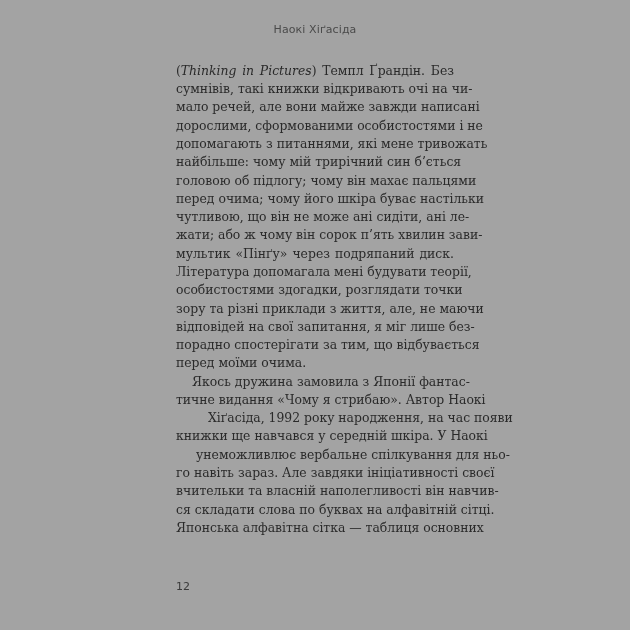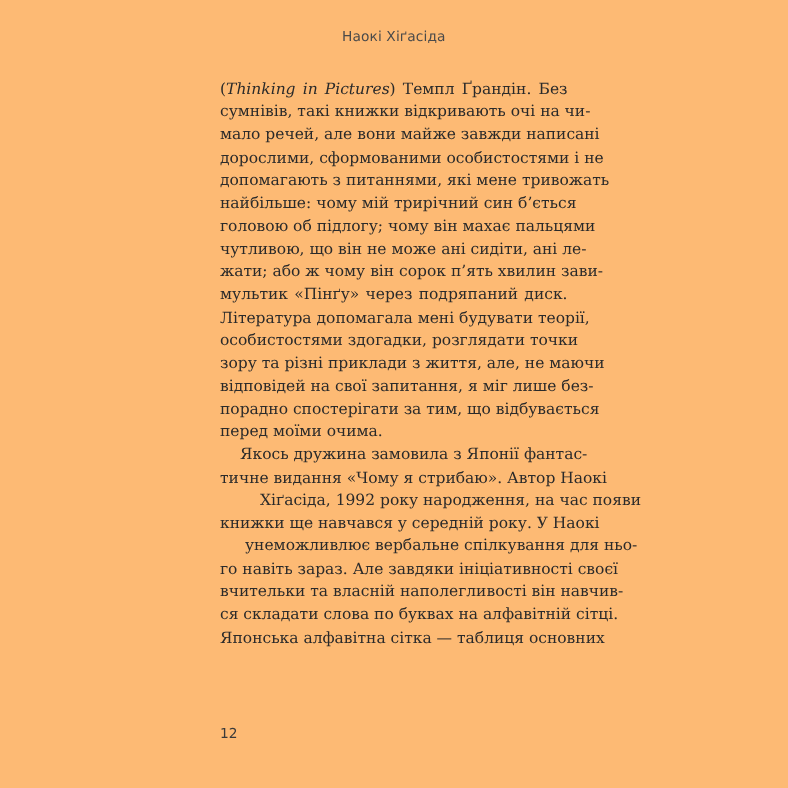--- a/index.html
+++ b/index.html
@@ -1,17 +1,17 @@
 <!DOCTYPE html>
 <html><head>
 <meta charset="utf-8">
 <style>
   html, body { margin: 0; padding: 0; background: #ffffff; }
   body { width: 630px; height: 630px; position: relative; overflow: hidden; }
-  .page { position: absolute; left: 0; top: 0; width: 630px; height: 630px; background: #fdba74; }
+  .page { position: absolute; left: 0; top: 0; width: 630px; height: 630px; background: #a3a3a3; }
   .running-head {
     position: absolute; top: 23px; left: 0; width: 630px; text-align: center;
     font-family: "DejaVu Sans", sans-serif; font-size: 11px; color: #4a4a4a; letter-spacing: 0.1px;
   }
   .body-text {
     position: absolute; left: 176px; top: 58px; width: 278px;
     font-family: "DejaVu Serif", serif; font-size: 12.4px; color: #2a2a2a;
   }
   .line {
     height: 26px; line-height: 26px; white-space: nowrap;
@@ -32,33 +32,34 @@
   <div class="running-head">Наокі Хіґасіда</div>
 
   <div class="body-text" style="top: 61.8519px;">
     <div class="line" style="height: 18.2963px; line-height: 18.2963px;"><span>(</span><i>Thinking in Pictures</i><span>) Темпл Ґрандін. Без</span></div>
     <div class="line" style="height: 18.2963px; line-height: 18.2963px;">сумнівів, такі книжки відкривають очі на чи-</div>
     <div class="line" style="height: 18.2963px; line-height: 18.2963px;">мало речей, але вони майже завжди написані</div>
     <div class="line" style="height: 18.2963px; line-height: 18.2963px;">дорослими, сформованими особистостями і не</div>
     <div class="line" style="height: 18.2963px; line-height: 18.2963px;">допомагають з питаннями, які мене тривожать</div>
     <div class="line" style="height: 18.2963px; line-height: 18.2963px;">найбільше: чому мій трирічний син б’ється</div>
     <div class="line" style="height: 18.2963px; line-height: 18.2963px;">головою об підлогу; чому він махає пальцями</div>
+    <div class="line" style="height: 18.2963px; line-height: 18.2963px;">перед очима; чому його шкіра буває настільки</div>
     <div class="line" style="height: 18.2963px; line-height: 18.2963px;">чутливою, що він не може ані сидіти, ані ле-</div>
     <div class="line" style="height: 18.2963px; line-height: 18.2963px;">жати; або ж чому він сорок п’ять хвилин зави-</div>
     <div class="line" style="height: 18.2963px; line-height: 18.2963px;">мультик «Пінґу» через подряпаний диск.</div>
     <div class="line" style="height: 18.2963px; line-height: 18.2963px;">Література допомагала мені будувати теорії,</div>
     <div class="line" style="height: 18.2963px; line-height: 18.2963px;">особистостями здогадки, розглядати точки</div>
     <div class="line" style="height: 18.2963px; line-height: 18.2963px;">зору та різні приклади з життя, але, не маючи</div>
     <div class="line" style="height: 18.2963px; line-height: 18.2963px;">відповідей на свої запитання, я міг лише без-</div>
     <div class="line" style="height: 18.2963px; line-height: 18.2963px;">порадно спостерігати за тим, що відбувається</div>
     <div class="line last" style="height: 18.2963px; line-height: 18.2963px;">перед моїми очима.</div>
     <div class="line indent" style="height: 18.2963px; line-height: 18.2963px;">Якось дружина замовила з Японії фантас-</div>
     <div class="line" style="height: 18.2963px; line-height: 18.2963px;">тичне видання «Чому я стрибаю». Автор Наокі</div>
     <div class="line" style="height: 18.2963px; line-height: 18.2963px; margin-left: 32px;">Хіґасіда, 1992 року народження, на час появи</div>
-    <div class="line" style="height: 18.2963px; line-height: 18.2963px;">книжки ще навчався у середній року. У Наокі</div>
+    <div class="line" style="height: 18.2963px; line-height: 18.2963px;">книжки ще навчався у середній шкіра. У Наокі</div>
     <div class="line" style="height: 18.2963px; line-height: 18.2963px; margin-left: 20px;">унеможливлює вербальне спілкування для ньо-</div>
     <div class="line" style="height: 18.2963px; line-height: 18.2963px;">го навіть зараз. Але завдяки ініціативності своєї</div>
     <div class="line" style="height: 18.2963px; line-height: 18.2963px;">вчительки та власній наполегливості він навчив-</div>
     <div class="line" style="height: 18.2963px; line-height: 18.2963px;">ся складати слова по буквах на алфавітній сітці.</div>
     <div class="line" style="height: 18.2963px; line-height: 18.2963px;">Японська алфавітна сітка — таблиця основних</div>
   </div>
 
   <div class="folio">12</div>
 </div>
 

